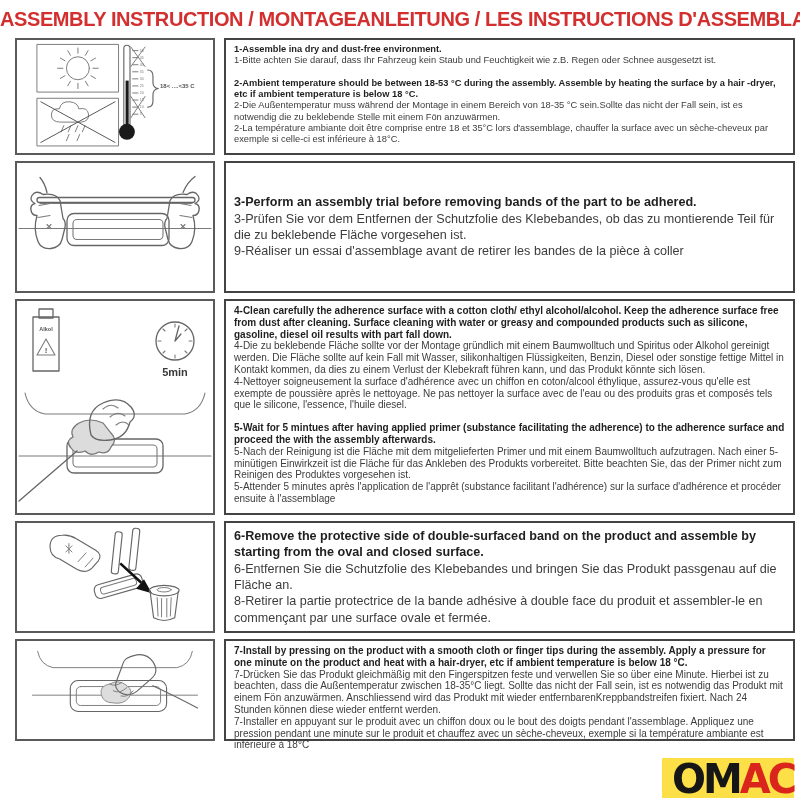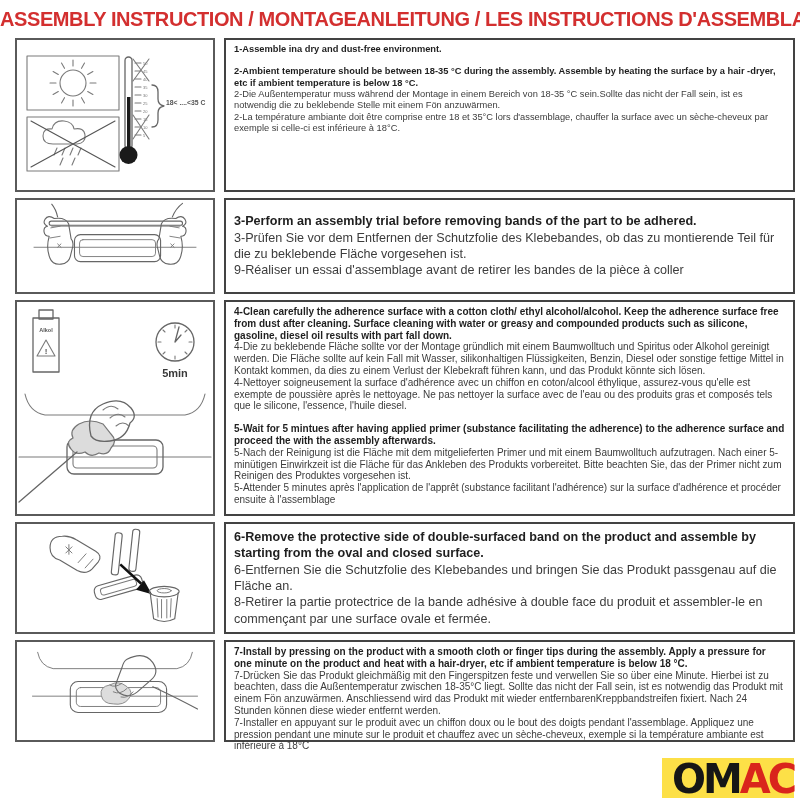--- a/index.html
+++ b/index.html
@@ -29,21 +29,21 @@
   .fl{fill:#1a1a1a;stroke:none}
   svg text{font-family:"Liberation Sans",sans-serif}
 </style>
 </head>
 <body>
 
 <div class="title">ASSEMBLY INSTRUCTION / MONTAGEANLEITUNG / LES INSTRUCTIONS D'ASSEMBLAGE</div>
 
 <div class="rows">
 
-  <div class="row" style="height:154px">
+  <div class="row" style="height:117px">
     <div class="illus">
       <svg viewBox="0 0 196 128">
         <rect class="ln2" x="10" y="5" width="92" height="54"></rect>
         <g class="ln2">
           <circle cx="56" cy="32" r="13"></circle>
           <path d="M73,32 L79,32 M70.7,23.5 75.9,20.5 M64.5,17.3 67.5,12.1 M56,15 56,9 M47.5,17.3 44.5,12.1 M41.3,23.5 36.1,20.5 M39,32 33,32 M41.3,40.5 36.1,43.5 M47.5,46.7 44.5,51.9 M56,49 56,55 M64.5,46.7 67.5,51.9 M70.7,40.5 75.9,43.5"></path>
         </g>
         <rect class="ln2" x="10" y="66" width="92" height="54"></rect>
         <g class="ln2">
           <path d="M36,93 q-10,0 -10,-8 q0,-8 9,-7 q2,-9 12,-8 q9,1 10,8 q10,-2 11,6 q1,8 -8,9 z"></path>
@@ -73,30 +73,31 @@
             <path d="M116,8 L132,30 M132,8 L116,30 M116,64 L132,88 M132,64 L116,88"></path>
           </g>
           <path class="ln" stroke-width="1.1" d="M135,34 q6,0 6,7 l0,7 q0,6 6,7 q-6,1 -6,7 l0,7 q0,7 -6,7"></path>
           <text x="149" y="54" font-size="6.8" font-weight="bold" fill="#555">18&lt; ....&lt;35 C</text>
         </g>
       </svg>
     </div>
     <div class="textbox small">
       <div class="step">
         <p class="h">1-Assemble ina dry and dust-free environment.</p>
-      </div>
-      <div class="step">
-        <p class="h">2-Ambient temperature should be between 18-35 °C  during the assembly. Assemble by heating the surface by a hair -dryer, etc if ambient temperature is below 18 °C.</p>
+        <p>1-Bitte achten Sie darauf, dass Ihr Fahrzeug kein Staub und Feuchtigkeit wie z.B. Regen oder Schnee ausgesetzt ist.</p>
+      </div>
+      <div class="step">
+        <p class="h">2-Ambient temperature should be between 18-53 °C  during the assembly. Assemble by heating the surface by a hair -dryer, etc if ambient temperature is below 18 °C.</p>
         <p>2-Die Außentemperatur muss während der Montage in einem Bereich von 18-35 °C  sein.Sollte das nicht der Fall sein, ist es notwendig die zu beklebende Stelle mit einem Fön anzuwärmen.</p>
         <p>2-La température ambiante doit être comprise entre 18 et 35°C lors d'assemblage, chauffer la surface avec un sèche-cheveux par exemple si celle-ci est inférieure à 18°C.</p>
       </div>
     </div>
   </div>
 
-  <div class="row" style="height:96px">
+  <div class="row" style="height:132px">
     <div class="illus">
       <svg viewBox="0 0 196 109">
         <path class="ln2" d="M2,56 L194,56"></path>
         <g>
           <rect class="ln" x="50" y="41" width="102" height="32" rx="7" fill="#fff"></rect>
           <rect class="ln2" x="56" y="47" width="90" height="20" rx="4" fill="#fff"></rect>
         </g>
         <g>
           <rect class="ln" x="20" y="25" width="158" height="5" rx="2.5" fill="#eee"></rect>
           <path class="ln2" stroke-width="0.8" d="M23,31 L175,31"></path>

